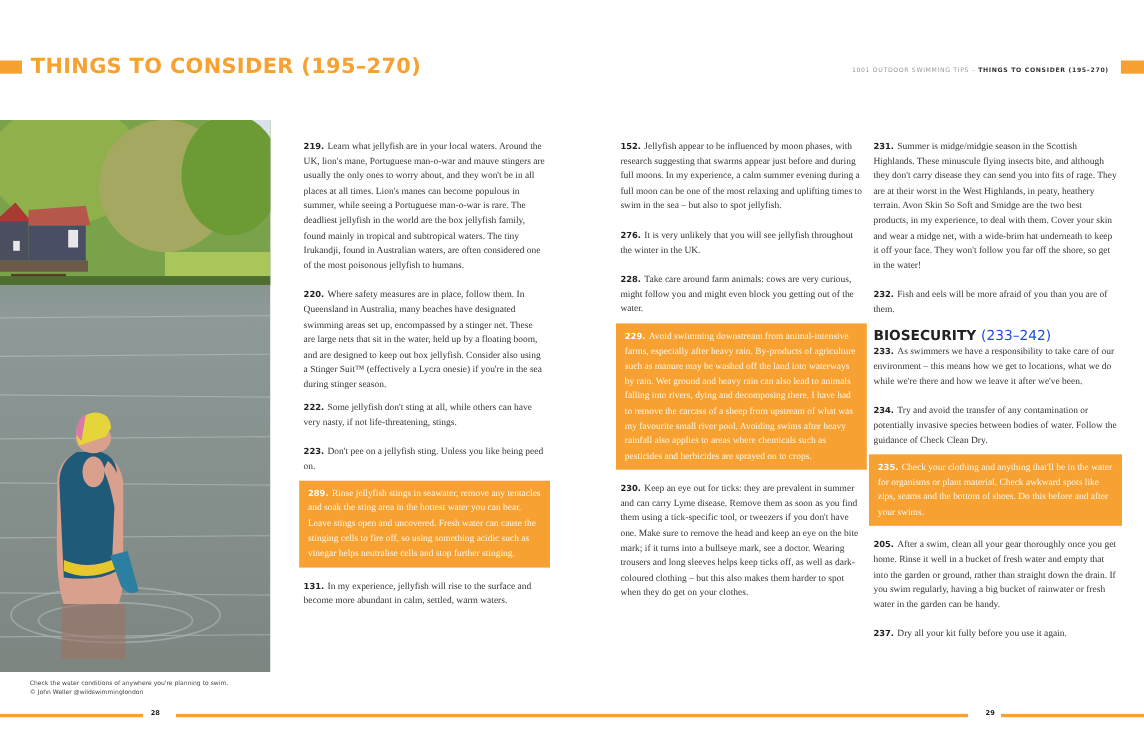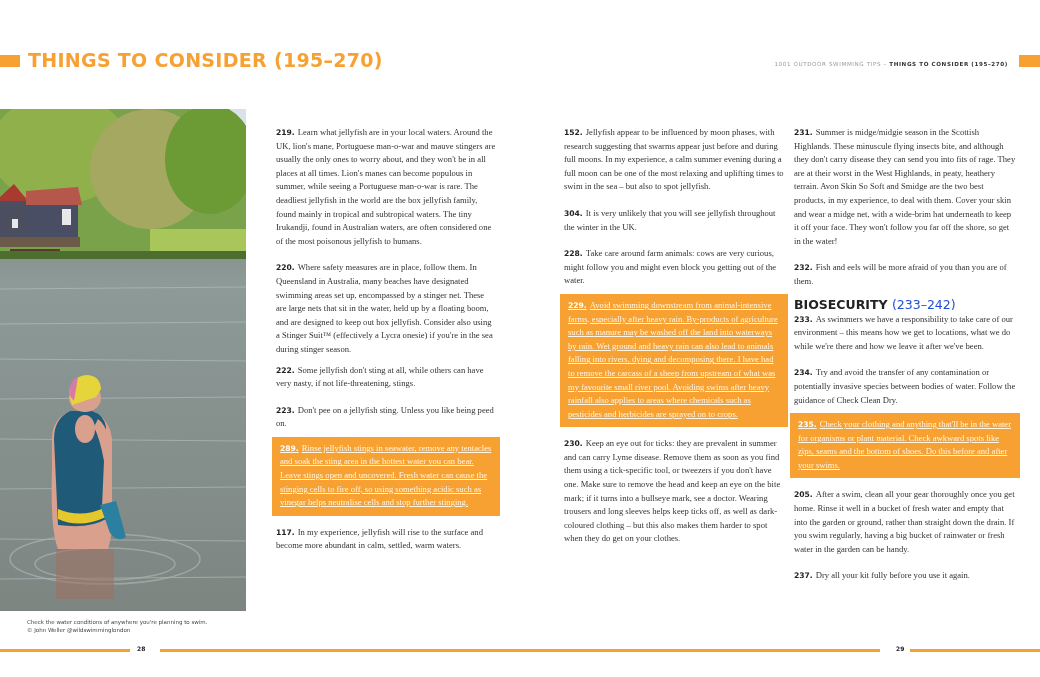--- a/index.html
+++ b/index.html
@@ -18,21 +18,21 @@
   .photo svg { display: block; }
   .caption { position: absolute; left: 27px; top: 619px; font-family: "DejaVu Sans", sans-serif; font-size: 5.5px; line-height: 7.5px; color: #444; }
 
   
   .col { position: absolute; font-size: 8.6px; line-height: 13.6px; color: #333; }
   .col1 { left: 276px; top: 126px; width: 220px; }
   .col2 { left: 564px; top: 126px; width: 220px; }
   .col3 { left: 794px; top: 126px; width: 222px; }
   .tip { margin-bottom: 13px; }
   .num { font-family: "DejaVu Sans", sans-serif; font-weight: bold; font-size: 7.6px; color: #222; margin-right: 3px; }
-  .box { background: #f7a132; color: #fff6e4; padding: 5px 8px 6px 8px; margin: 0 -4px 10px -4px; text-decoration: underline; }
+  .box { background: #f7a132; color: #fff6e4; padding: 5px 8px 6px 8px; margin: 0 -4px 10px -4px; }
   .box .num { color: #ffffff; }
   .section-title { font-family: "DejaVu Sans", sans-serif; font-weight: bold; font-size: 12.5px; color: #222; margin-top: 2px; line-height: 16px; }
   .section-title .range { font-weight: normal; color: #1d4ed8; }
 
   
   .foot-line { position: absolute; top: 649px; height: 3px; background: #f7a132; }
   .page-num { position: absolute; top: 645px; font-family: "DejaVu Sans", sans-serif; font-weight: bold; font-size: 6px; color: #222; }
 </style>
 </head>
 <body>
@@ -100,26 +100,26 @@
   <div>Check the water conditions of anywhere you're planning to swim.</div>
   <div>© John Weller @wildswimminglondon</div>
 </div>
 
 <div class="col col1">
   <p class="tip"><span class="num">219.</span><span>Learn what jellyfish are in your local waters. Around the UK, lion's mane, Portuguese man-o-war and mauve stingers are usually the only ones to worry about, and they won't be in all places at all times. Lion's manes can become populous in summer, while seeing a Portuguese man-o-war is rare. The deadliest jellyfish in the world are the box jellyfish family, found mainly in tropical and subtropical waters. The tiny Irukandji, found in Australian waters, are often considered one of the most poisonous jellyfish to humans.</span></p>
   <p class="tip" style="margin-bottom:7px"><span class="num">220.</span><span>Where safety measures are in place, follow them. In Queensland in Australia, many beaches have designated swimming areas set up, encompassed by a stinger net. These are large nets that sit in the water, held up by a floating boom, and are designed to keep out box jellyfish. Consider also using a Stinger Suit™ (effectively a Lycra onesie) if you're in the sea during stinger season.</span></p>
   <p class="tip"><span class="num">222.</span><span>Some jellyfish don't sting at all, while others can have very nasty, if not life-threatening, stings.</span></p>
   <p class="tip" style="margin-bottom:6px"><span class="num">223.</span><span>Don't pee on a jellyfish sting. Unless you like being peed on.</span></p>
   <p class="tip box"><span class="num">289.</span><span>Rinse jellyfish stings in seawater, remove any tentacles and soak the sting area in the hottest water you can bear. Leave stings open and uncovered. Fresh water can cause the stinging cells to fire off, so using something acidic such as vinegar helps neutralise cells and stop further stinging.</span></p>
-  <p class="tip"><span class="num">117.</span><span>In my experience, jellyfish will rise to the surface and become more abundant in calm, settled, warm waters.</span></p>
+  <p class="tip"><span class="num">131.</span><span>In my experience, jellyfish will rise to the surface and become more abundant in calm, settled, warm waters.</span></p>
 </div>
 
 <div class="col col2">
   <p class="tip"><span class="num">152.</span><span>Jellyfish appear to be influenced by moon phases, with research suggesting that swarms appear just before and during full moons. In my experience, a calm summer evening during a full moon can be one of the most relaxing and uplifting times to swim in the sea – but also to spot jellyfish.</span></p>
-  <p class="tip"><span class="num">304.</span><span>It is very unlikely that you will see jellyfish throughout the winter in the UK.</span></p>
+  <p class="tip"><span class="num">276.</span><span>It is very unlikely that you will see jellyfish throughout the winter in the UK.</span></p>
   <p class="tip" style="margin-bottom:6px"><span class="num">228.</span><span>Take care around farm animals: cows are very curious, might follow you and might even block you getting out of the water.</span></p>
   <p class="tip box"><span class="num">229.</span><span>Avoid swimming downstream from animal-intensive farms, especially after heavy rain. By-products of agriculture such as manure may be washed off the land into waterways by rain. Wet ground and heavy rain can also lead to animals falling into rivers, dying and decomposing there. I have had to remove the carcass of a sheep from upstream of what was my favourite small river pool. Avoiding swims after heavy rainfall also applies to areas where chemicals such as pesticides and herbicides are sprayed on to crops.</span></p>
   <p class="tip"><span class="num">230.</span><span>Keep an eye out for ticks: they are prevalent in summer and can carry Lyme disease. Remove them as soon as you find them using a tick-specific tool, or tweezers if you don't have one. Make sure to remove the head and keep an eye on the bite mark; if it turns into a bullseye mark, see a doctor. Wearing trousers and long sleeves helps keep ticks off, as well as dark-coloured clothing – but this also makes them harder to spot when they do get on your clothes.</span></p>
 </div>
 
 <div class="col col3">
   <p class="tip"><span class="num">231.</span><span>Summer is midge/midgie season in the Scottish Highlands. These minuscule flying insects bite, and although they don't carry disease they can send you into fits of rage. They are at their worst in the West Highlands, in peaty, heathery terrain. Avon Skin So Soft and Smidge are the two best products, in my experience, to deal with them. Cover your skin and wear a midge net, with a wide-brim hat underneath to keep it off your face. They won't follow you far off the shore, so get in the water!</span></p>
   <p class="tip" style="margin-bottom:8px"><span class="num">232.</span><span>Fish and eels will be more afraid of you than you are of them.</span></p>
   <h2 class="section-title"><span>BIOSECURITY</span> <span class="range">(233–242)</span></h2>
   <p class="tip"><span class="num">233.</span><span>As swimmers we have a responsibility to take care of our environment – this means how we get to locations, what we do while we're there and how we leave it after we've been.</span></p>

